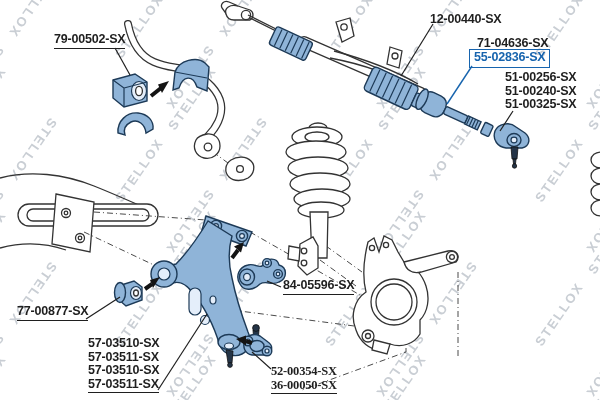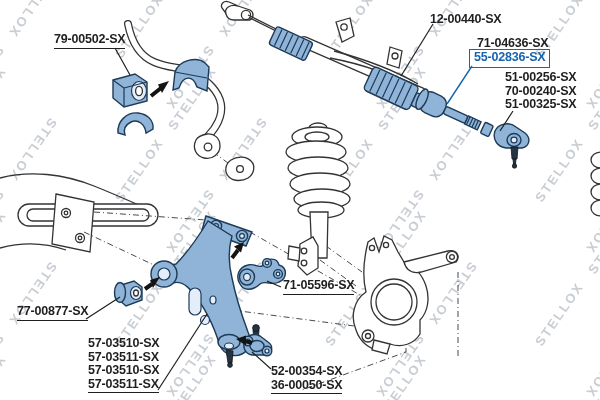--- a/index.html
+++ b/index.html
@@ -294,34 +294,34 @@
   <div class="lbl ul" style="left:54px;top:33px;">79-00502-SX</div>
 
   <div class="lbl" style="left:430px;top:13px;">12-00440-SX</div>
 
   <div class="lbl" style="left:477px;top:37px;">71-04636-SX</div>
 
   <div class="lbl sel" style="left:469px;top:49px;">55-02836-SX</div>
 
   <div class="lbl" style="left:505px;top:71px;">
     <span style="display:block">51-00256-SX</span>
-    <span style="display:block">70-00240-SX</span>
+    <span style="display:block">51-00240-SX</span>
     <span style="display:block">51-00325-SX</span>
   </div>
 
   <div class="lbl ul" style="left:17px;top:305px;">77-00877-SX</div>
 
   <div class="lbl ul" style="left:88px;top:337px;">
     <span style="display:block">57-03510-SX</span>
     <span style="display:block">57-03511-SX</span>
     <span style="display:block">57-03510-SX</span>
     <span style="display:block">57-03511-SX</span>
   </div>
 
   <div class="lbl" style="left:283px;top:279px;">
-    <span class="ul" style="display:block">71-05596-SX</span>
+    <span class="ul" style="display:block">84-05596-SX</span>
   </div>
 
-  <div class="lbl" style="left:271px;top:365px;">
+  <div class="lbl" style="left:271px;top:365px;font-family:Liberation Serif, serif;">
     <span style="display:block">52-00354-SX</span>
     <span class="ul" style="display:block">36-00050-SX</span>
   </div>
 </div>
 
 </body></html>

